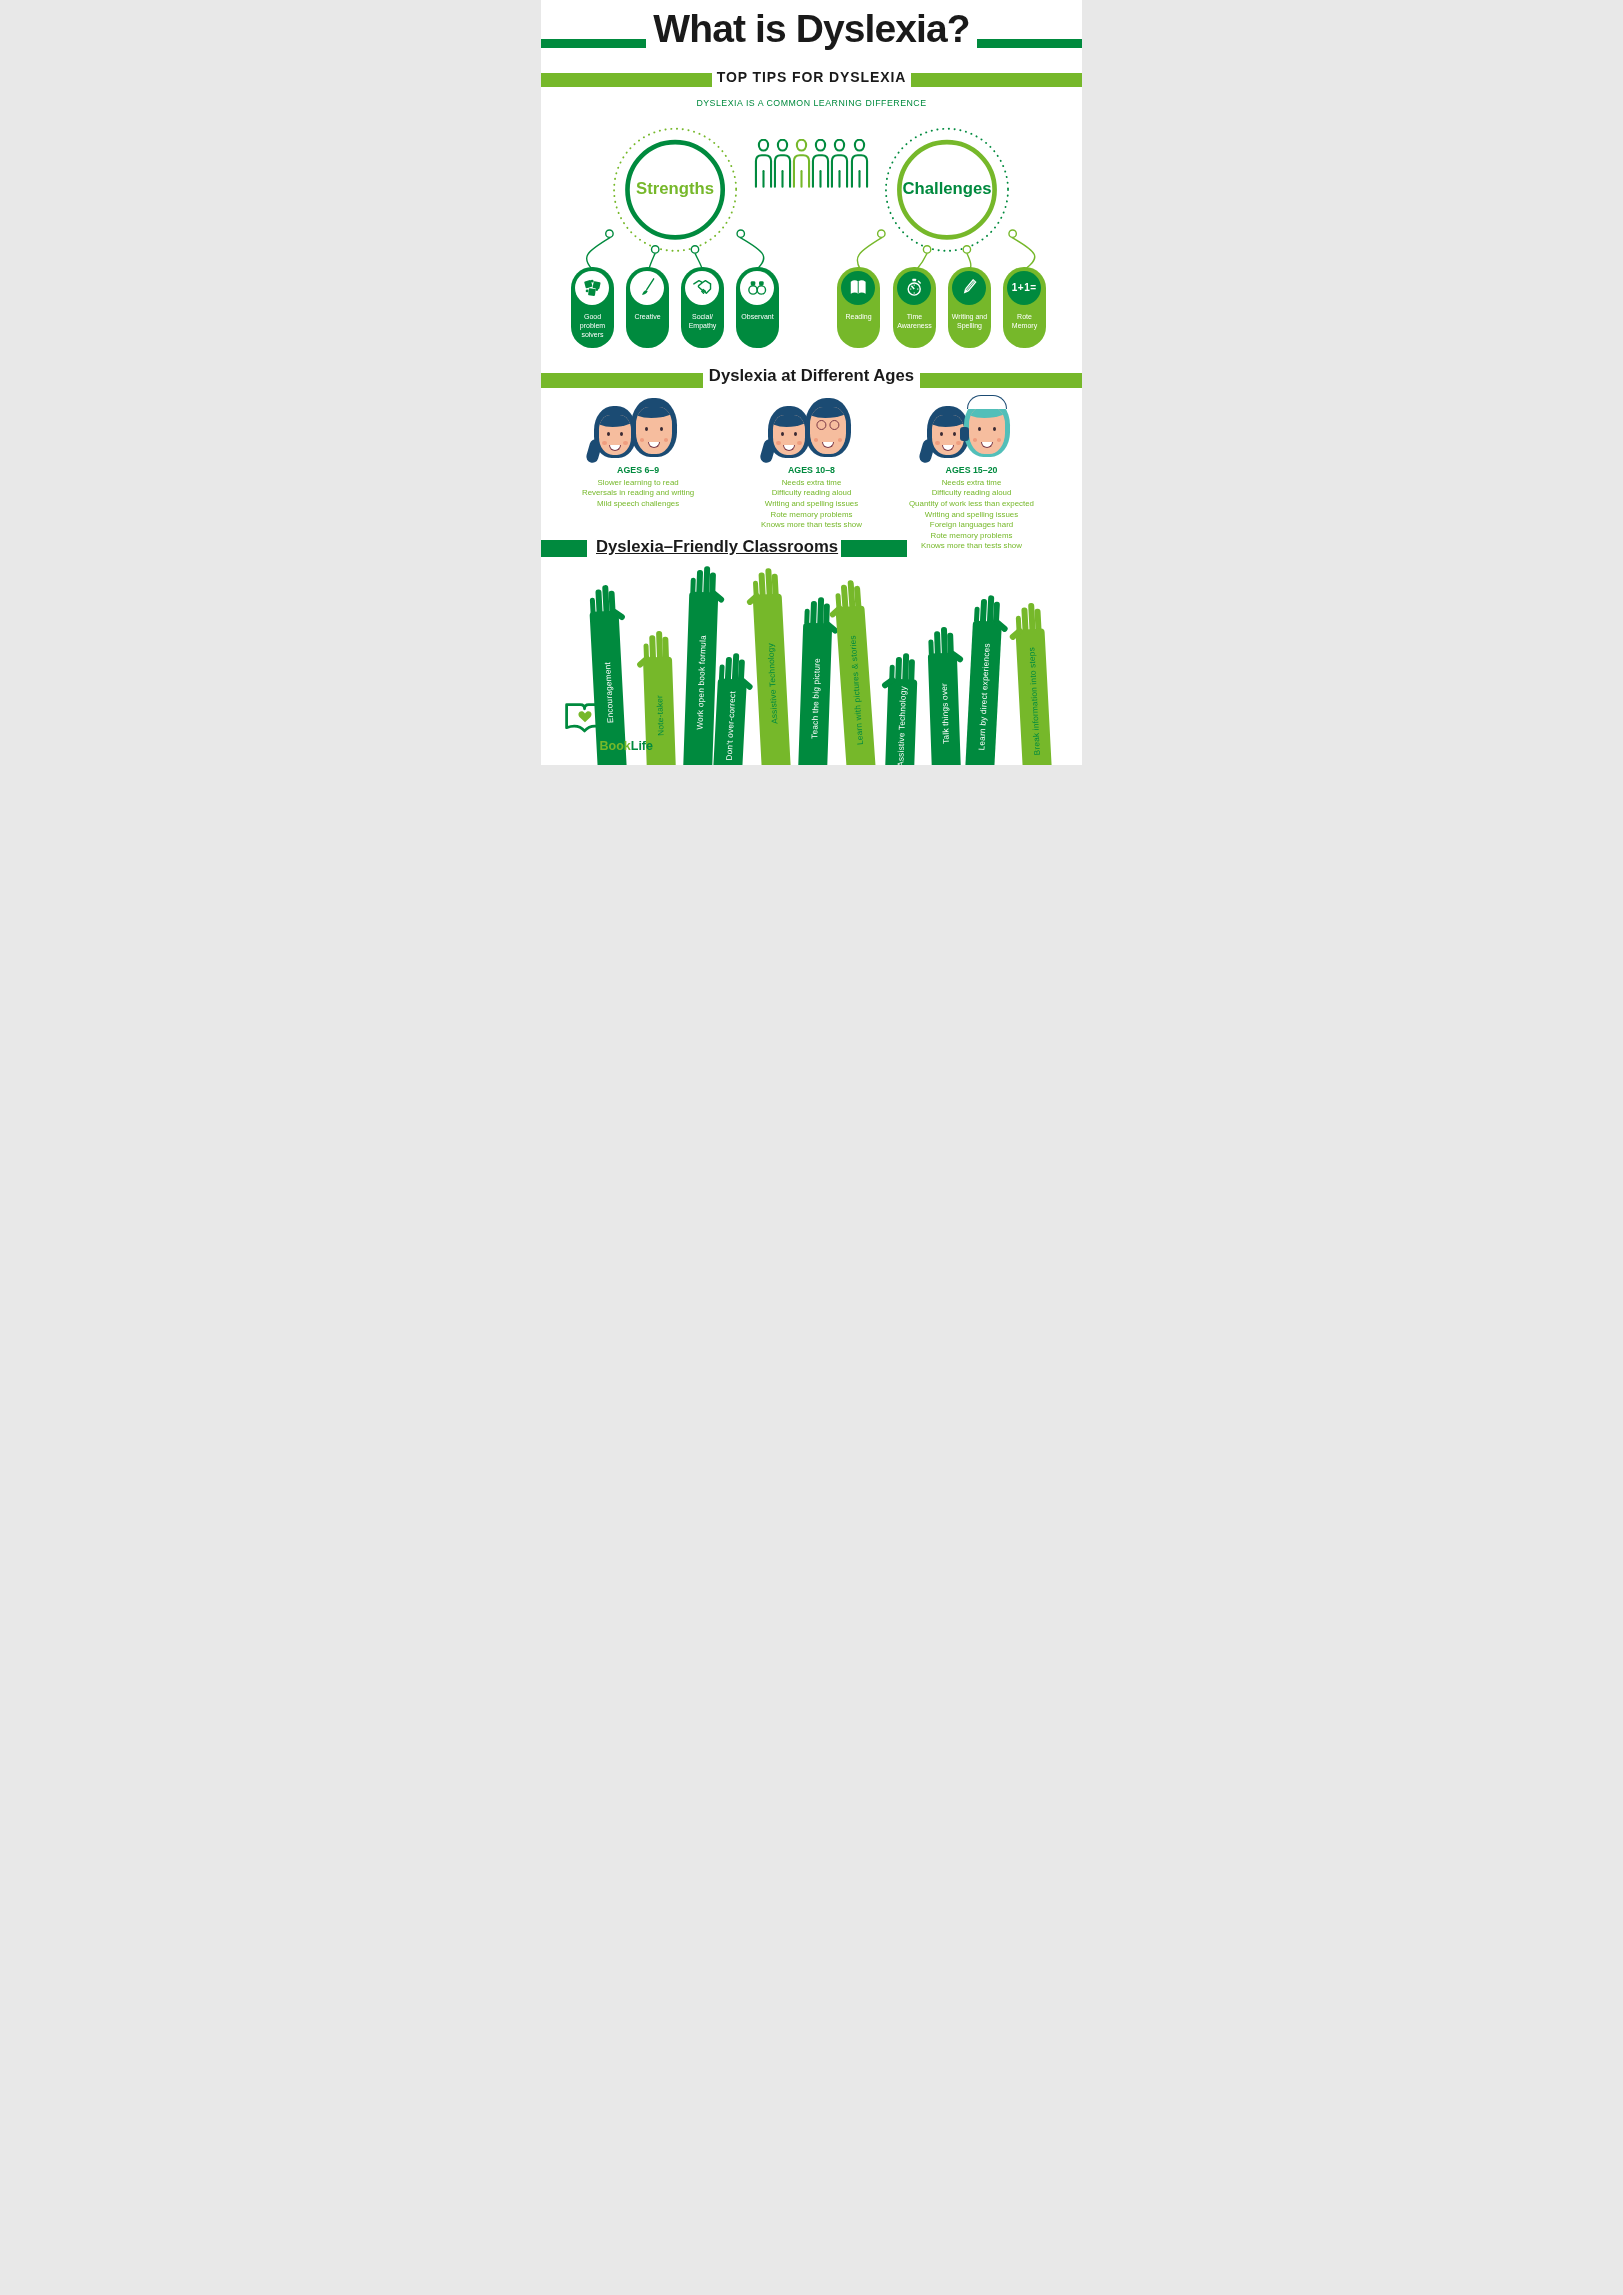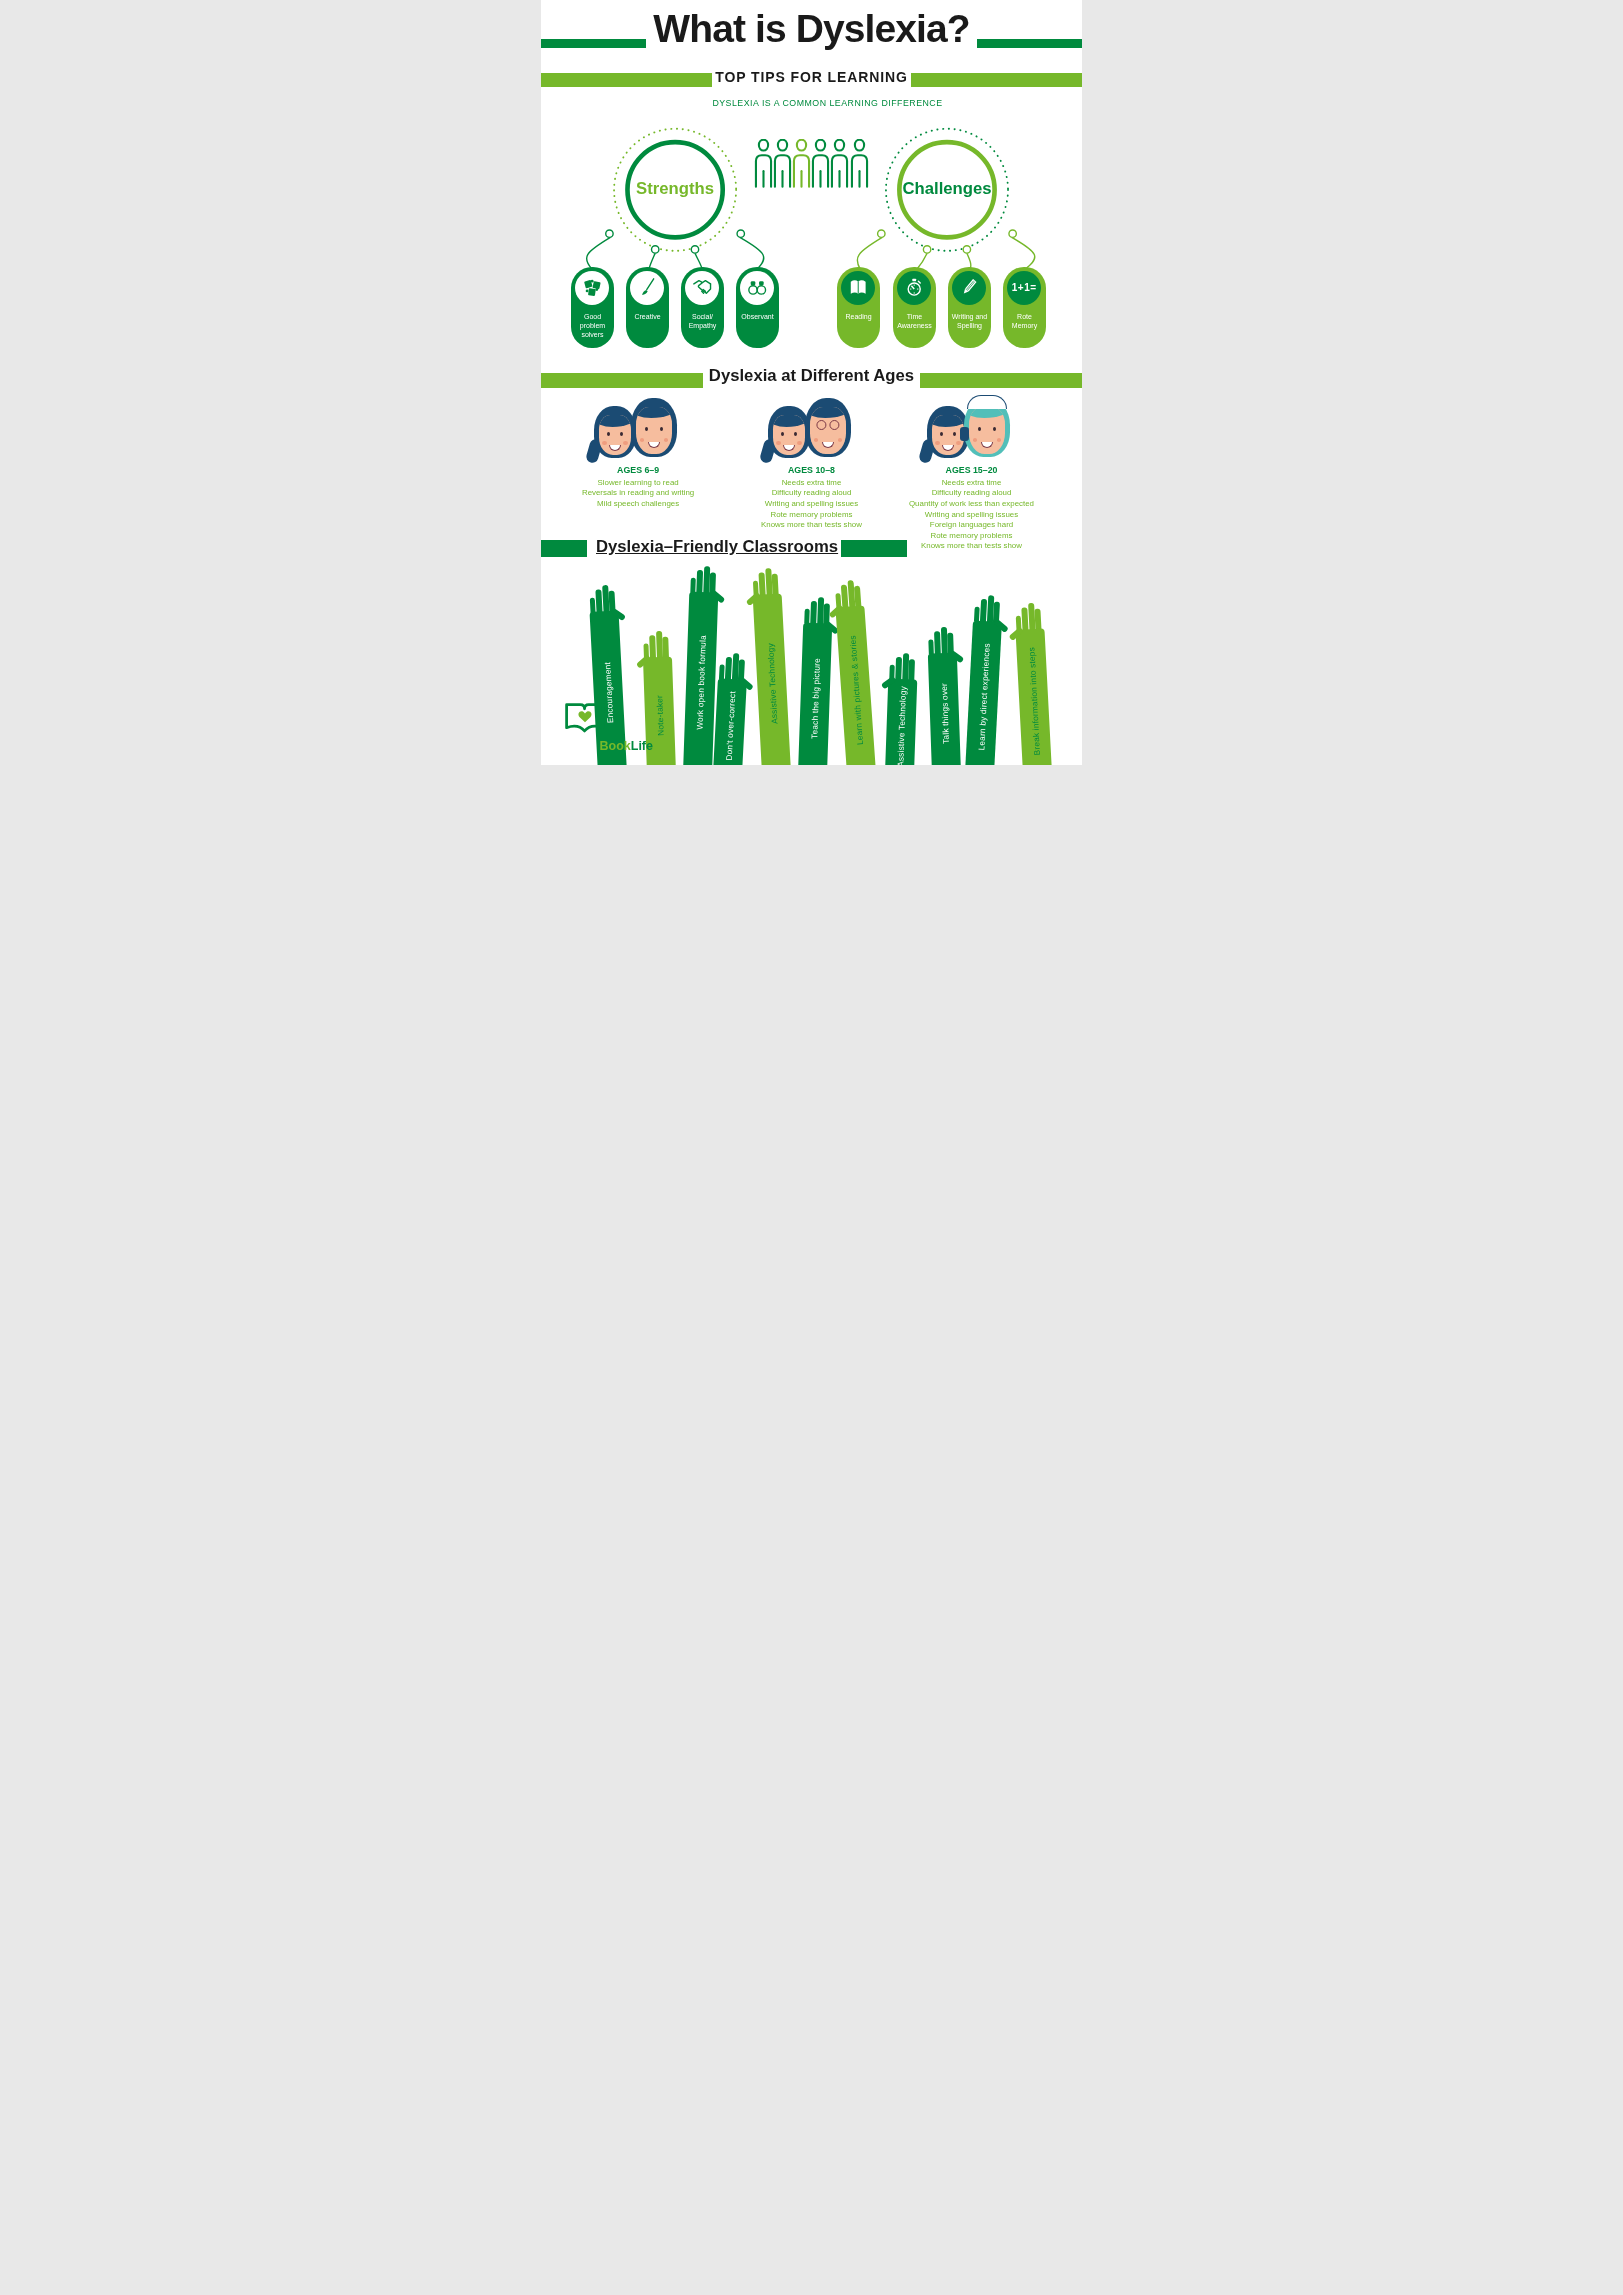--- a/index.html
+++ b/index.html
@@ -24,21 +24,21 @@
     font-size:39px;font-weight:bold;color:var(--title_black);letter-spacing:-0.9px;}
   .bar{position:absolute;}
   .bar.dark{background:var(--dark_green);}
   .bar.light{background:var(--light_green);}
   .bar-title-l{top:39px;left:0;width:105px;height:9.3px;}
   .bar-title-r{top:39px;left:436px;width:105px;height:9.3px;}
   .subtitle{position:absolute;top:69px;left:0;width:100%;text-align:center;
     font-size:14px;font-weight:bold;color:var(--title_black);letter-spacing:0.9px;}
   .bar-sub-l{top:73px;left:0;width:171px;height:14px;}
   .bar-sub-r{top:73px;left:370px;width:171px;height:14px;}
-  .tagline{position:absolute;top:98px;left:16px;width:100%;text-align:center;
+  .tagline{position:absolute;top:98px;left:0;width:100%;text-align:center;
     font-size:8.8px;color:var(--dark_green);letter-spacing:0.5px;}
   
   .connector-layer{position:absolute;top:116px;left:0;}
   .circle-label{position:absolute;width:120px;text-align:center;font-size:16.7px;font-weight:bold;}
   .label-strengths{left:74px;top:179px;color:var(--light_green);}
   .label-challenges{left:346px;top:179px;color:var(--dark_green);}
   .people-row{position:absolute;left:212px;top:139px;display:flex;}
   .person{margin-right:-1.9px;}
   .person.dark{color:var(--dark_green);}
   .person.light{color:var(--light_green);}
@@ -129,21 +129,21 @@
 </head>
 <body>
 
 <div class="page">
 
   <div class="bar dark bar-title-l"></div>
   <div class="bar dark bar-title-r"></div>
   <h1 class="title">What is Dyslexia?</h1>
   <div class="bar light bar-sub-l"></div>
   <div class="bar light bar-sub-r"></div>
-  <div class="subtitle">TOP TIPS FOR LEARNING</div>
+  <div class="subtitle">TOP TIPS FOR DYSLEXIA</div>
   <div class="tagline">DYSLEXIA IS A COMMON LEARNING DIFFERENCE</div>
 
   <svg class="connector-layer" width="541" height="241" viewBox="0 0 1170 520">
     <circle cx="290" cy="159" r="103" fill="none" stroke="var(--dark_green)" stroke-width="10"></circle>
     <circle cx="290" cy="159" r="132" fill="none" stroke="var(--light_green)" stroke-width="4" stroke-dasharray="0.5 12" stroke-linecap="round"></circle>
     <circle cx="878" cy="159" r="103" fill="none" stroke="var(--light_green)" stroke-width="10"></circle>
     <circle cx="878" cy="159" r="132" fill="none" stroke="var(--dark_green)" stroke-width="4" stroke-dasharray="0.5 12" stroke-linecap="round"></circle>
     <g stroke="var(--dark_green)" stroke-width="3" fill="none">
       <path d="M150,262 C 95,295 88,305 110,330"></path>
       <path d="M247,296 C 240,312 236,320 233,332"></path>

